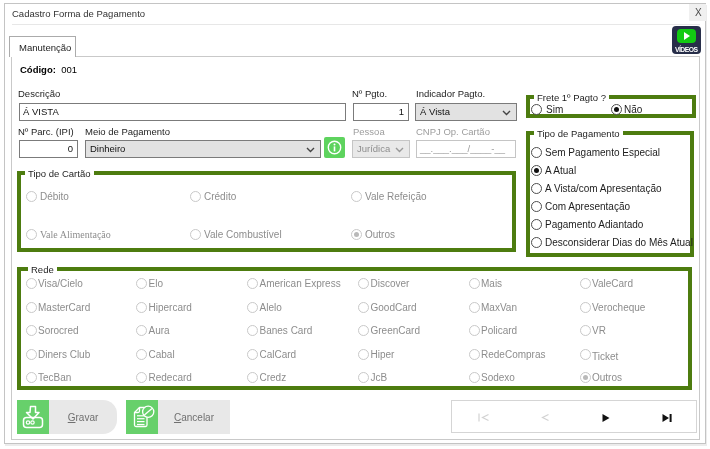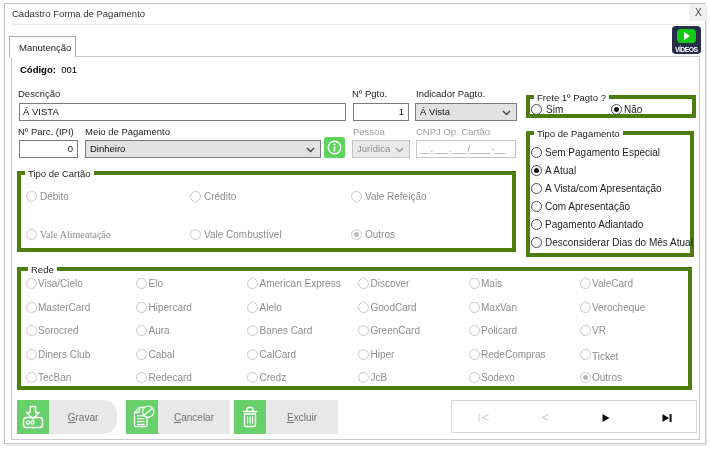--- a/index.html
+++ b/index.html
@@ -216,35 +216,20 @@
         <line x1="6" y1="16.6" x2="13.5" y2="16.6" stroke="#fff" stroke-width="1.2"></line>
         <line x1="6" y1="19.5" x2="13.5" y2="19.5" stroke="#fff" stroke-width="1.2"></line>
         <circle cx="17.2" cy="6.8" r="5.6" stroke="#fff" stroke-width="1.3" fill="#67d06b"></circle>
         <line x1="13.4" y1="10" x2="21" y2="3.6" stroke="#fff" stroke-width="1.3"></line>
       </svg>
     </div>
     <div class="tx">
         <span><u>C</u>ancelar</span>
       </div>
   </div>
-  <div class="btn" style="left:234px; top:400px; width:104px;">
-    <div class="ic">
-      <svg style="position:absolute;left:7px;top:5px;" width="18" height="24" viewBox="0 0 18 24">
-        <path d="M2 6.5 H16" stroke="#fff" stroke-width="1.5"></path>
-        <path d="M6 6 V4 a1.5 1.5 0 0 1 1.5-1.5 h3 A1.5 1.5 0 0 1 12 4 v2" stroke="#fff" stroke-width="1.4" fill="none"></path>
-        <path d="M3.5 9 H14.5 V19.5 a2 2 0 0 1 -2 2 H5.5 a2 2 0 0 1 -2-2 z" stroke="#fff" stroke-width="1.4" fill="none"></path>
-        <line x1="6.5" y1="11.5" x2="6.5" y2="18.5" stroke="#fff" stroke-width="1.2"></line>
-        <line x1="9" y1="11.5" x2="9" y2="18.5" stroke="#fff" stroke-width="1.2"></line>
-        <line x1="11.5" y1="11.5" x2="11.5" y2="18.5" stroke="#fff" stroke-width="1.2"></line>
-      </svg>
-    </div>
-    <div class="tx">
-        <span><u>E</u>xcluir</span>
-      </div>
-  </div>
 
   <div class="abs" style="left:451px; top:400px; width:246px; height:33px; border:1px solid #d5d5d5; background:#fff;">
     <svg class="abs" style="left:26px; top:12px;" width="12" height="9" viewBox="0 0 12 9">
       <path d="M1 0.5 V8.5 M10.5 1.5 L4.5 4.5 L10.5 7.5" stroke="#d2d2d2" stroke-width="1.2" fill="none"></path>
     </svg>
     <svg class="abs" style="left:88px; top:12px;" width="10" height="9" viewBox="0 0 10 9">
       <path d="M8.5 1.5 L2.5 4.5 L8.5 7.5" stroke="#d2d2d2" stroke-width="1.2" fill="none"></path>
     </svg>
     <svg class="abs" style="left:150px; top:13px;" width="8" height="8" viewBox="0 0 8 8">
       <path d="M0.5 0 L7.5 4 L0.5 8 z" fill="#111"></path>

